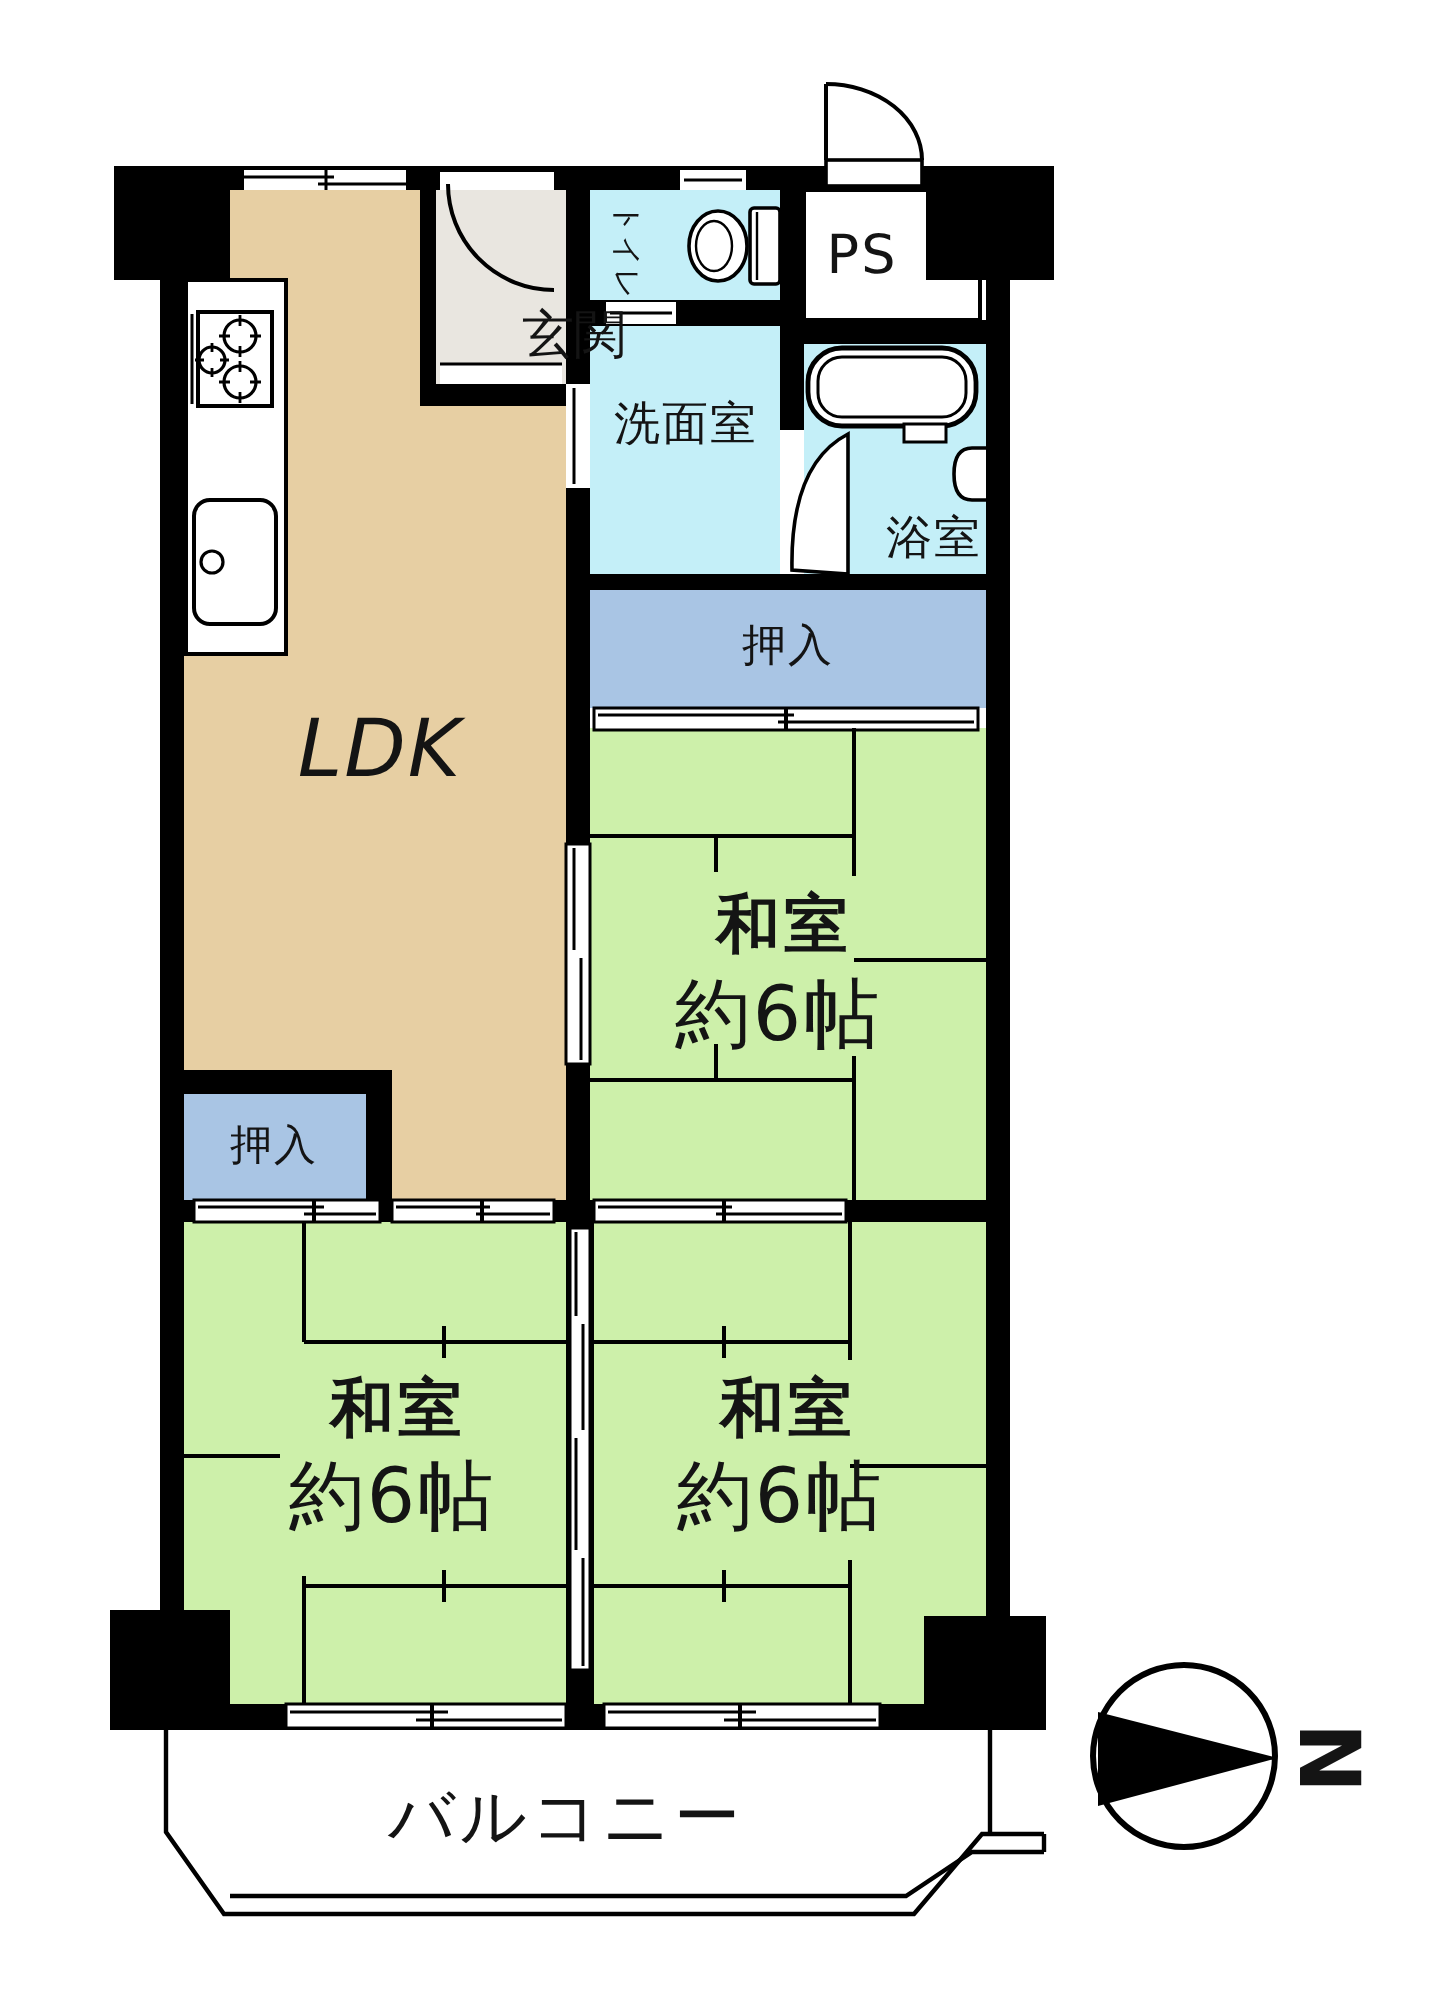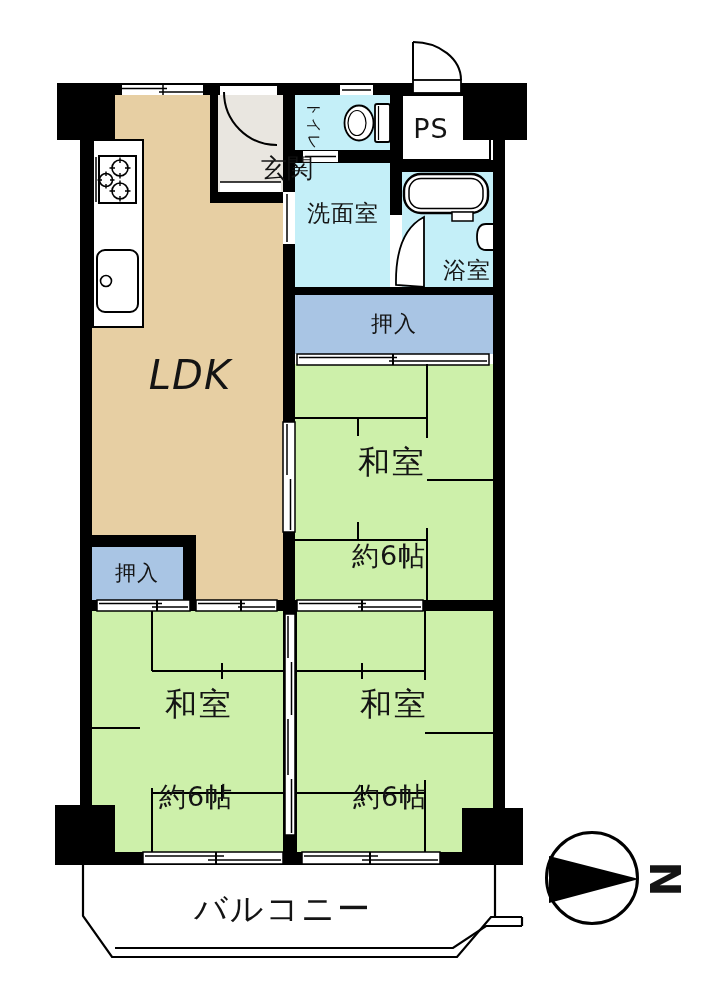--- a/index.html
+++ b/index.html
@@ -9,22 +9,22 @@
   }
   .plan svg{position:absolute;left:0;top:0;}
   .lbl{
     position:absolute;transform:translate(-50%,-50%);
     color:#141414;white-space:nowrap;line-height:1;z-index:5;
     font-family:"DejaVu Sans","Liberation Sans",sans-serif;
   }
   .lbl.vert{transform:translate(-50%,-50%) rotate(90deg);}
   .lbl.north{font-weight:bold;transform:translate(-50%,-50%) rotate(90deg);}
   .fs-ldk{font-size:40px;letter-spacing:1px;font-style:italic;}
-  .fs-room{font-size:32px;letter-spacing:2px;}
-  .fs-size{font-size:27px;letter-spacing:1px;margin-top:48px;}
+  .fs-room{font-size:32px;letter-spacing:2px;font-weight:bold;}
+  .fs-size{font-size:38px;letter-spacing:1px;}
   .fs-mid{font-size:26px;}
   .fs-wet{font-size:23px;letter-spacing:1px;}
   .fs-closet{font-size:22px;letter-spacing:1px;}
   .fs-closet2{font-size:21px;letter-spacing:1px;}
   .fs-toilet{font-size:15px;letter-spacing:1px;}
   .fs-ps{font-size:27px;letter-spacing:1px;}
   .fs-balcony{font-size:33px;letter-spacing:2px;}
   .fs-n{font-size:42px;}
 </style>
 </head>

